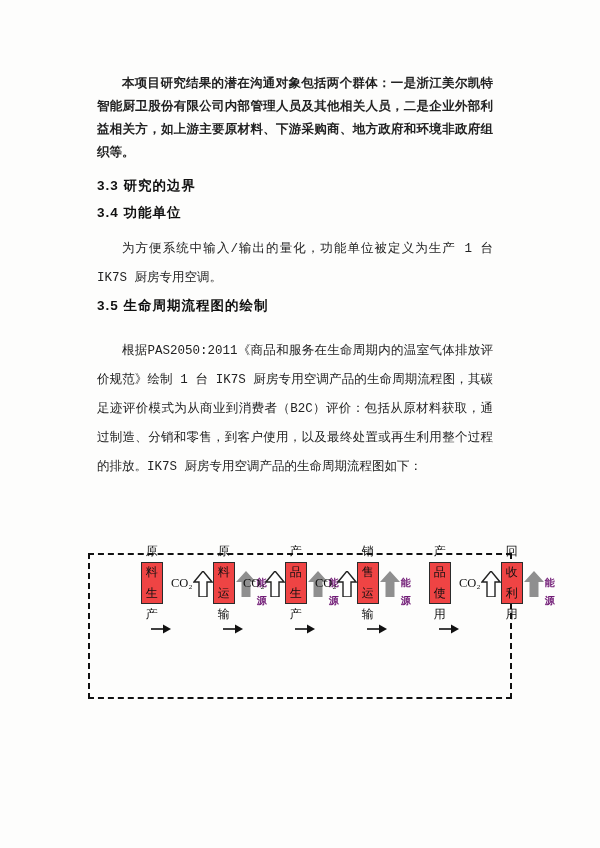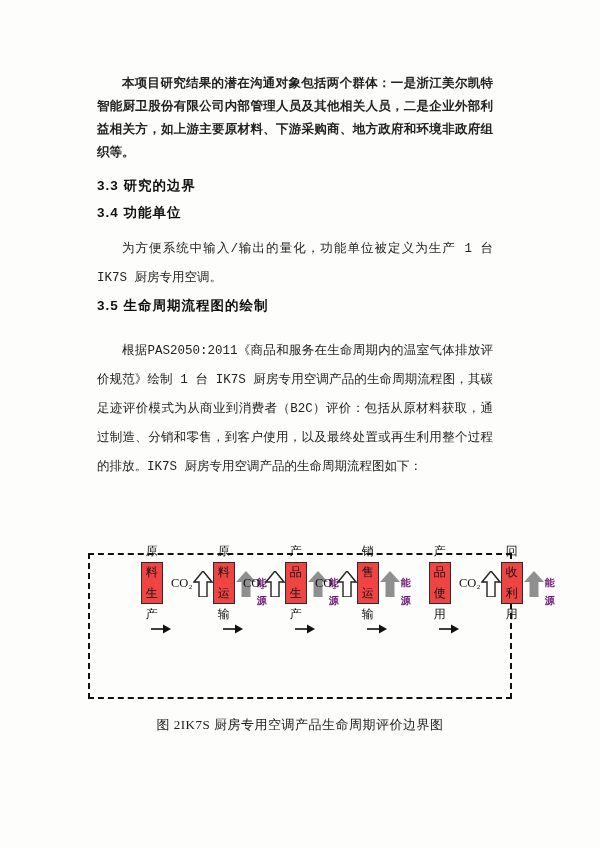--- a/index.html
+++ b/index.html
@@ -258,14 +258,13 @@
       <div class="arr-slot lower">
         <svg width="22" height="26" viewBox="0 0 22 26">
             <path d="M11 0 L21 11 L15.5 11 L15.5 26 L6.5 26 L6.5 11 L1 11 Z" fill="#8f8f8f"></path>
           </svg>
       </div>
       <div class="energy">能源</div>
     </div>
 
   </div>
 
-  <div class="caption">图 2IK7S 厨房专用空调产品生命周期评价边界图</div>
 </div>
 
 </body></html>

